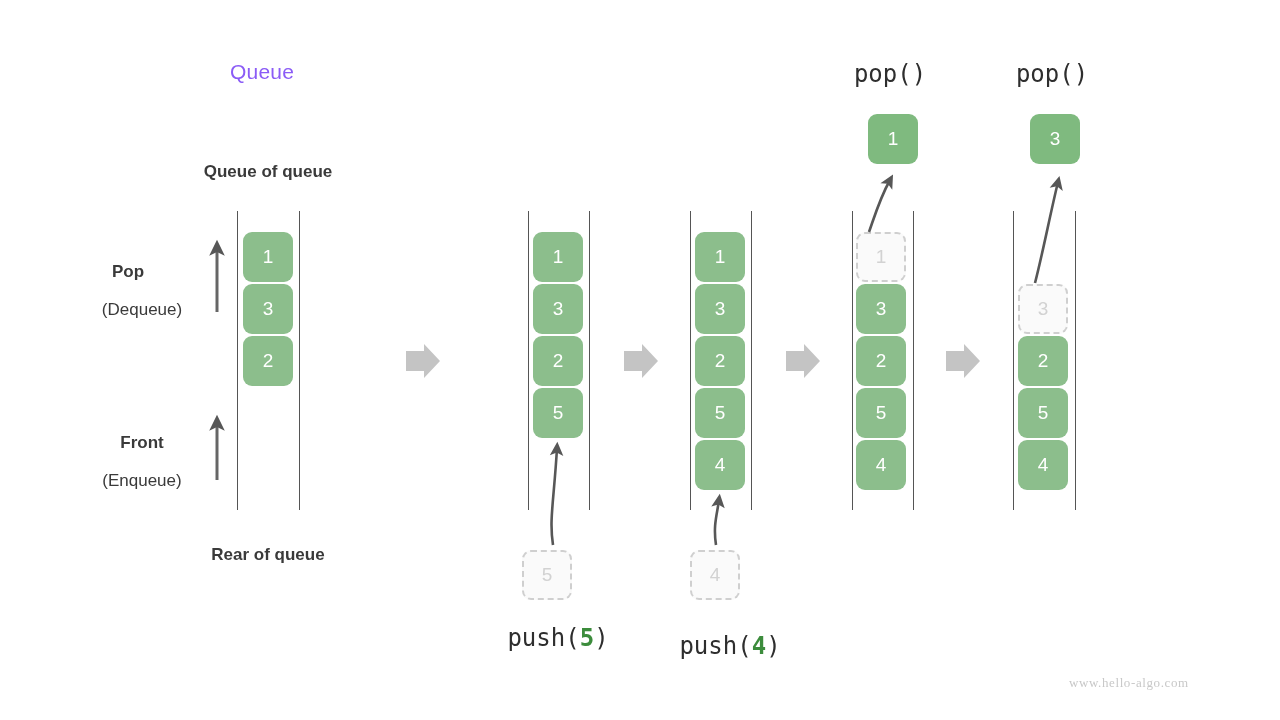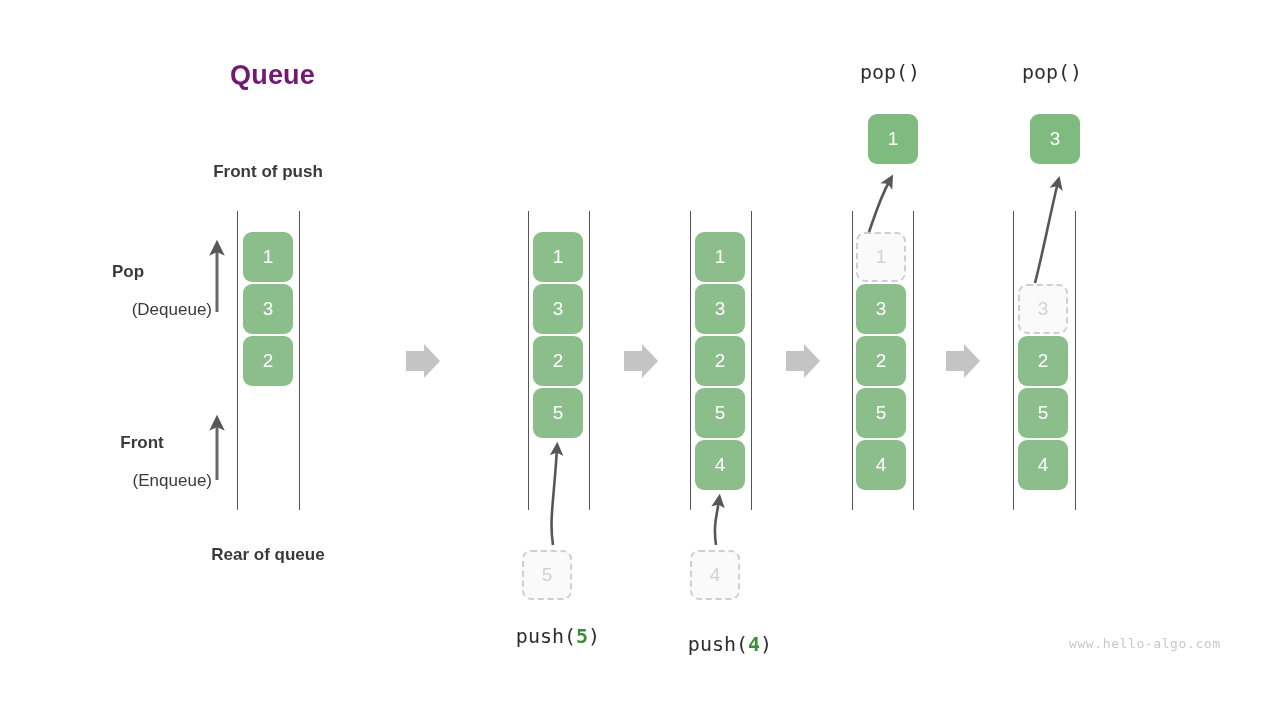--- a/index.html
+++ b/index.html
@@ -16,43 +16,43 @@
   #stage {
     position: relative;
     width: 1280px;
     height: 720px;
     background: #ffffff;
   }
   .abs { position: absolute; }
 
   
   .title {
-    font-size: 27px;
-    font-weight: bold;
-    color: #701a75;
+    font-size: 21px;
+    font-weight: normal;
+    color: #8b5cf6;
     letter-spacing: 0.2px;
     white-space: nowrap;
   }
   .anno-bold {
     font-size: 17px;
     font-weight: bold;
     color: #3a3a3a;
     white-space: nowrap;
     text-align: center;
   }
   .anno-reg {
     font-size: 17px;
     font-weight: normal;
     color: #3a3a3a;
     white-space: nowrap;
-    text-align: right;
+    text-align: center;
   }
   .code-label {
     font-family: "DejaVu Sans Mono", "Liberation Mono", monospace;
-    font-size: 20px;
+    font-size: 24px;
     color: #2e2e2e;
     white-space: nowrap;
     text-align: center;
   }
   .code-label .arg {
     color: #3c8c3c;
     font-weight: bold;
   }
   .watermark {
     font-family: "DejaVu Sans Mono", "Liberation Mono", monospace;
@@ -99,21 +99,21 @@
     pointer-events: none;
   }
 </style>
 </head>
 <body>
 
 <div id="stage">
 
   <div class="abs title" style="left:230px; top:60px;">Queue</div>
 
-  <div class="abs anno-bold" style="left:168px; top:162px; width:200px;">Front of push</div>
+  <div class="abs anno-bold" style="left:168px; top:162px; width:200px;">Queue of queue</div>
 
   <div class="abs anno-bold" style="left:68px; top:262px; width:120px;">Pop</div>
   <div class="abs anno-reg" style="left:72px; top:300px; width:140px;">(Dequeue)</div>
 
   <div class="abs anno-bold" style="left:82px; top:433px; width:120px;">Front</div>
   <div class="abs anno-reg" style="left:72px; top:471px; width:140px;">(Enqueue)</div>
 
   <div class="abs anno-bold" style="left:172px; top:545px; width:192px;text-align:center;">Rear of queue</div>
 
   <div class="abs">
@@ -225,15 +225,15 @@
 
     <g>
       <path d="M869,232 C875,215 880,198 890,180" stroke="#575757" stroke-width="2.6" fill="none" marker-end="url(#ah-dark)"></path>
     </g>
 
     <g>
       <path d="M1035,283 C1043,252 1050,215 1058,182" stroke="#575757" stroke-width="2.6" fill="none" marker-end="url(#ah-dark)"></path>
     </g>
   </svg>
 
-  <div class="abs watermark" style="left:1069px; top:636px;">www.hello-algo.com</div>
+  <div class="abs watermark" style="left:1069px; top:675px;font-family:Liberation Serif, serif;">www.hello-algo.com</div>
 
 </div>
 
 </body></html>

